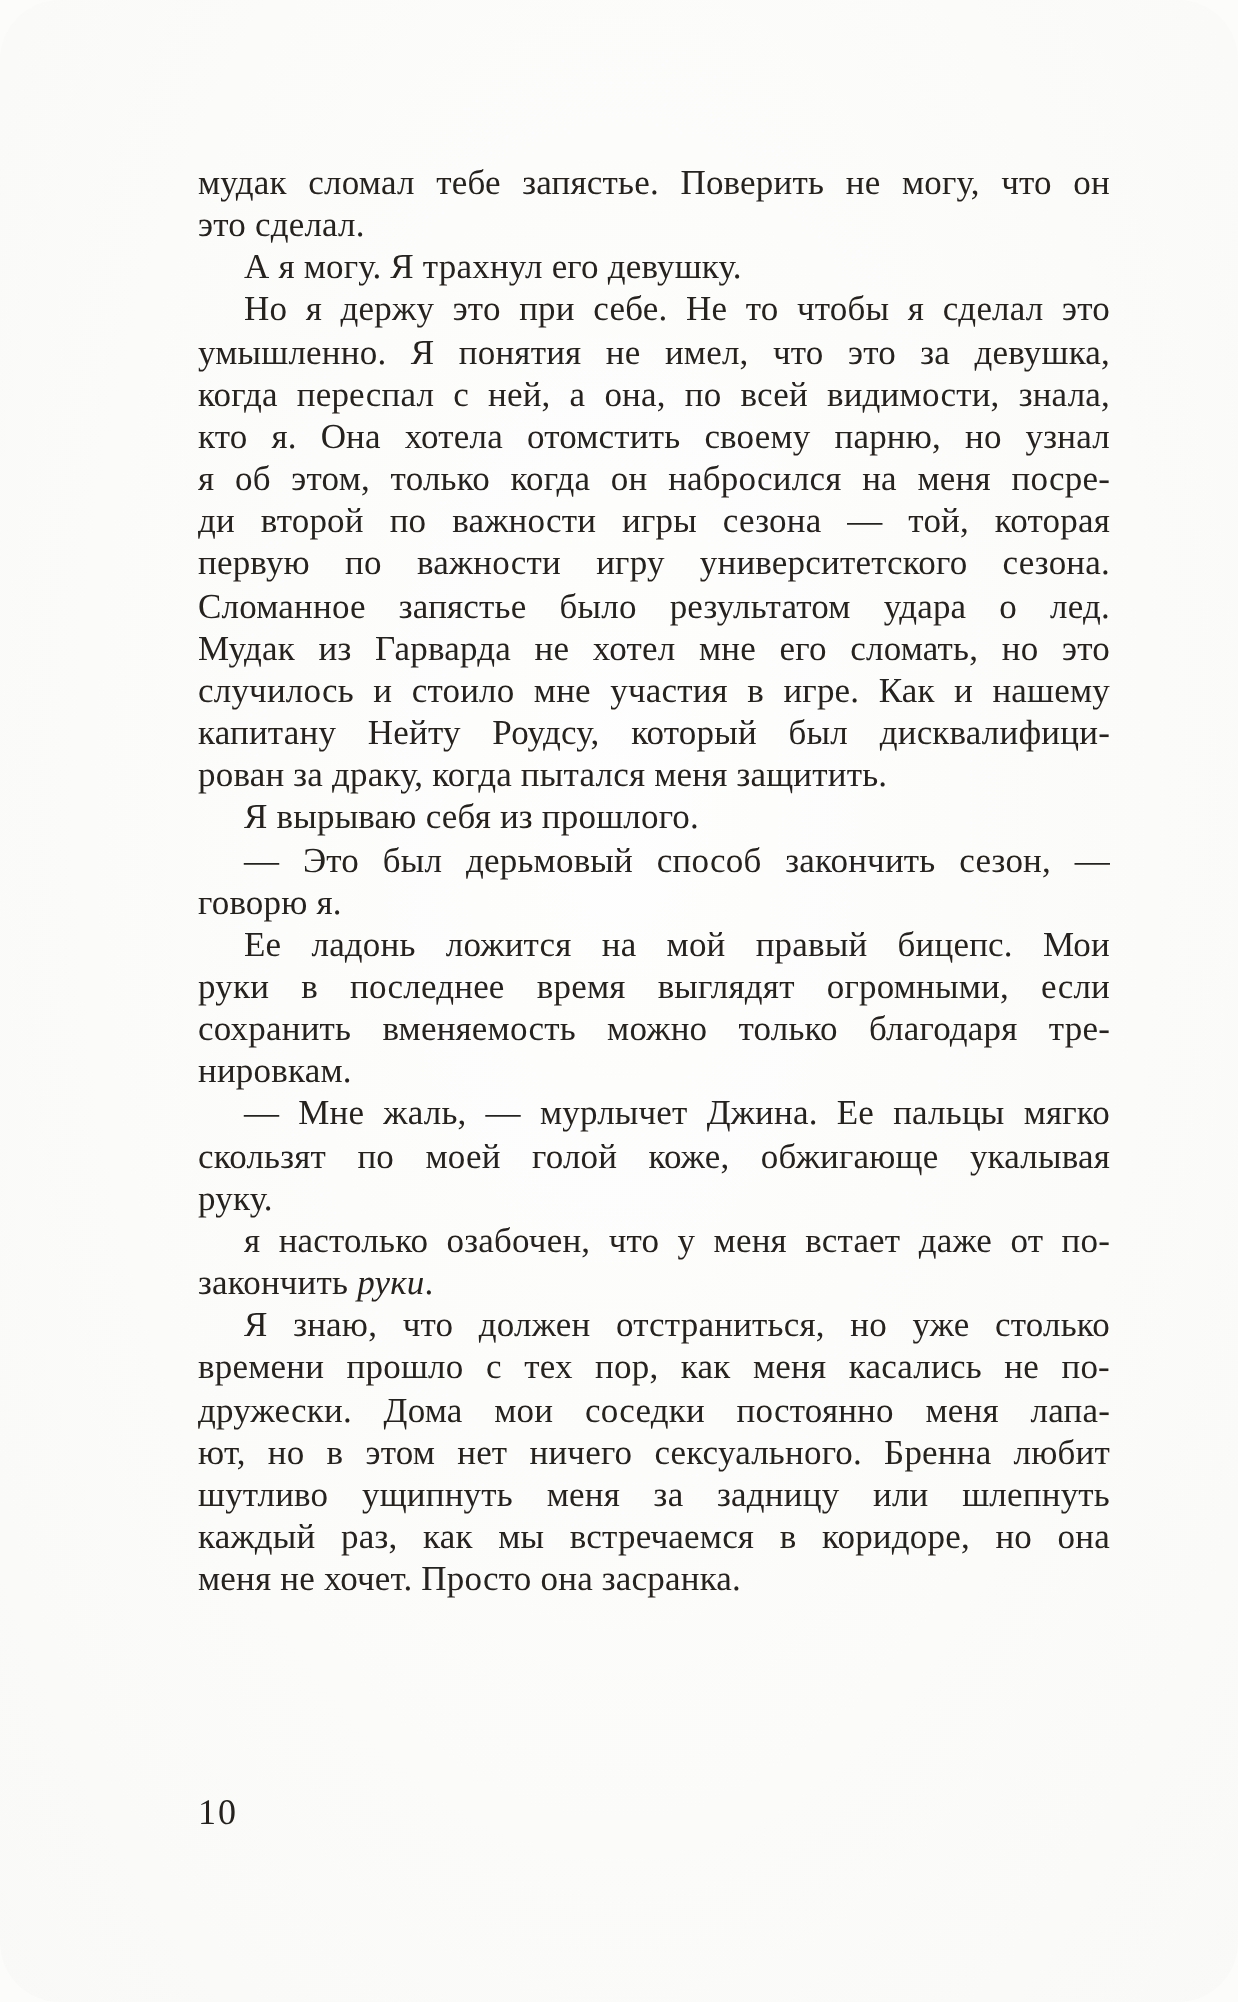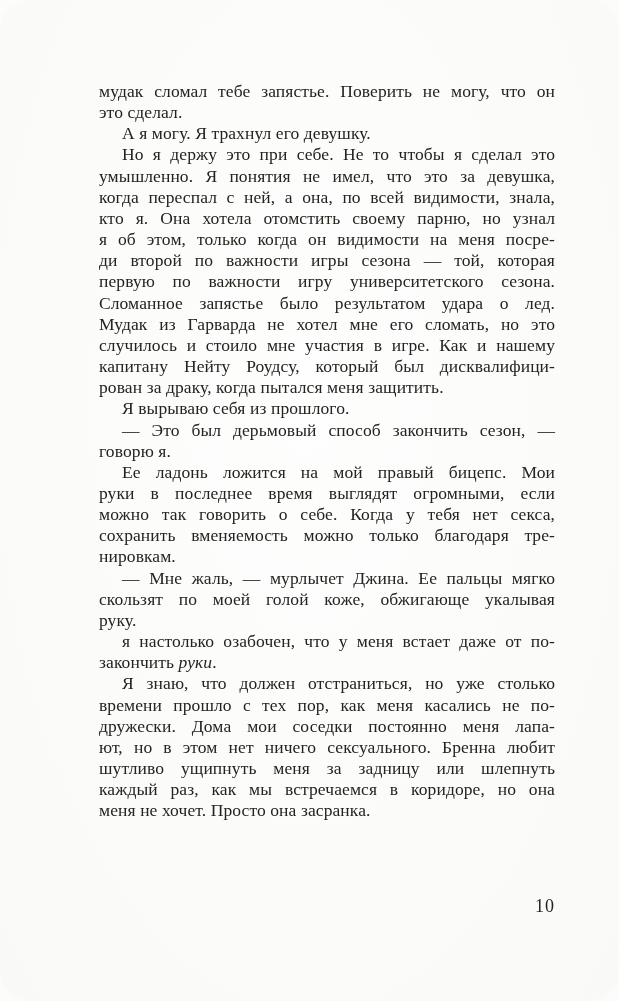--- a/index.html
+++ b/index.html
@@ -51,21 +51,21 @@
   .paragraph.indent .line:first-child{
     text-indent:23px;
   }
   .line em{
   }
   .page-number{
     position:absolute;
     left:99px;
     top:895px;
     width:456px;
-    text-align:right;
+    text-align:left;
     font-size:18px;
     line-height:22px;
     letter-spacing:1px;
   }
 </style>
 </head>
 <body>
 
 <div class="page">
   <div class="text-block">
@@ -74,40 +74,39 @@
         <div class="line last"><span>это сделал.</span></div>
       </div>
       <div class="paragraph indent">
         <div class="line last"><span>А я могу. Я трахнул его девушку.</span></div>
       </div>
       <div class="paragraph indent">
         <div class="line"><span>Но я держу это при себе. Не то чтобы я сделал это</span></div>
         <div class="line"><span>умышленно. Я понятия не имел, что это за девушка,</span></div>
         <div class="line"><span>когда переспал с ней, а она, по всей видимости, знала,</span></div>
         <div class="line"><span>кто я. Она хотела отомстить своему парню, но узнал</span></div>
-        <div class="line"><span>я об этом, только когда он видимости на меня посре-</span></div>
+        <div class="line"><span>я об этом, только когда он набросился на меня посре-</span></div>
         <div class="line"><span>ди второй по важности игры сезона — той, которая</span></div>
         <div class="line"><span>первую по важности игру университетского сезона.</span></div>
         <div class="line"><span>Сломанное запястье было результатом удара о лед.</span></div>
         <div class="line"><span>Мудак из Гарварда не хотел мне его сломать, но это</span></div>
         <div class="line"><span>случилось и стоило мне участия в игре. Как и нашему</span></div>
         <div class="line"><span>капитану Нейту Роудсу, который был дисквалифици-</span></div>
         <div class="line last"><span>рован за драку, когда пытался меня защитить.</span></div>
       </div>
       <div class="paragraph indent">
         <div class="line last"><span>Я вырываю себя из прошлого.</span></div>
       </div>
       <div class="paragraph indent">
         <div class="line"><span>— Это был дерьмовый способ закончить сезон, —</span></div>
         <div class="line last"><span>говорю я.</span></div>
       </div>
       <div class="paragraph indent">
         <div class="line"><span>Ее ладонь ложится на мой правый бицепс. Мои</span></div>
         <div class="line"><span>руки в последнее время выглядят огромными, если</span></div>
-        <div class="line"><span>можно так говорить о себе. Когда у тебя нет секса,</span></div>
         <div class="line"><span>сохранить вменяемость можно только благодаря тре-</span></div>
         <div class="line last"><span>нировкам.</span></div>
       </div>
       <div class="paragraph indent">
         <div class="line"><span>— Мне жаль, — мурлычет Джина. Ее пальцы мягко</span></div>
         <div class="line"><span>скользят по моей голой коже, обжигающе укалывая</span></div>
         <div class="line last"><span>руку.</span></div>
       </div>
       <div class="paragraph indent">
         <div class="line"><span>я настолько озабочен, что у меня встает даже от по-</span></div>

